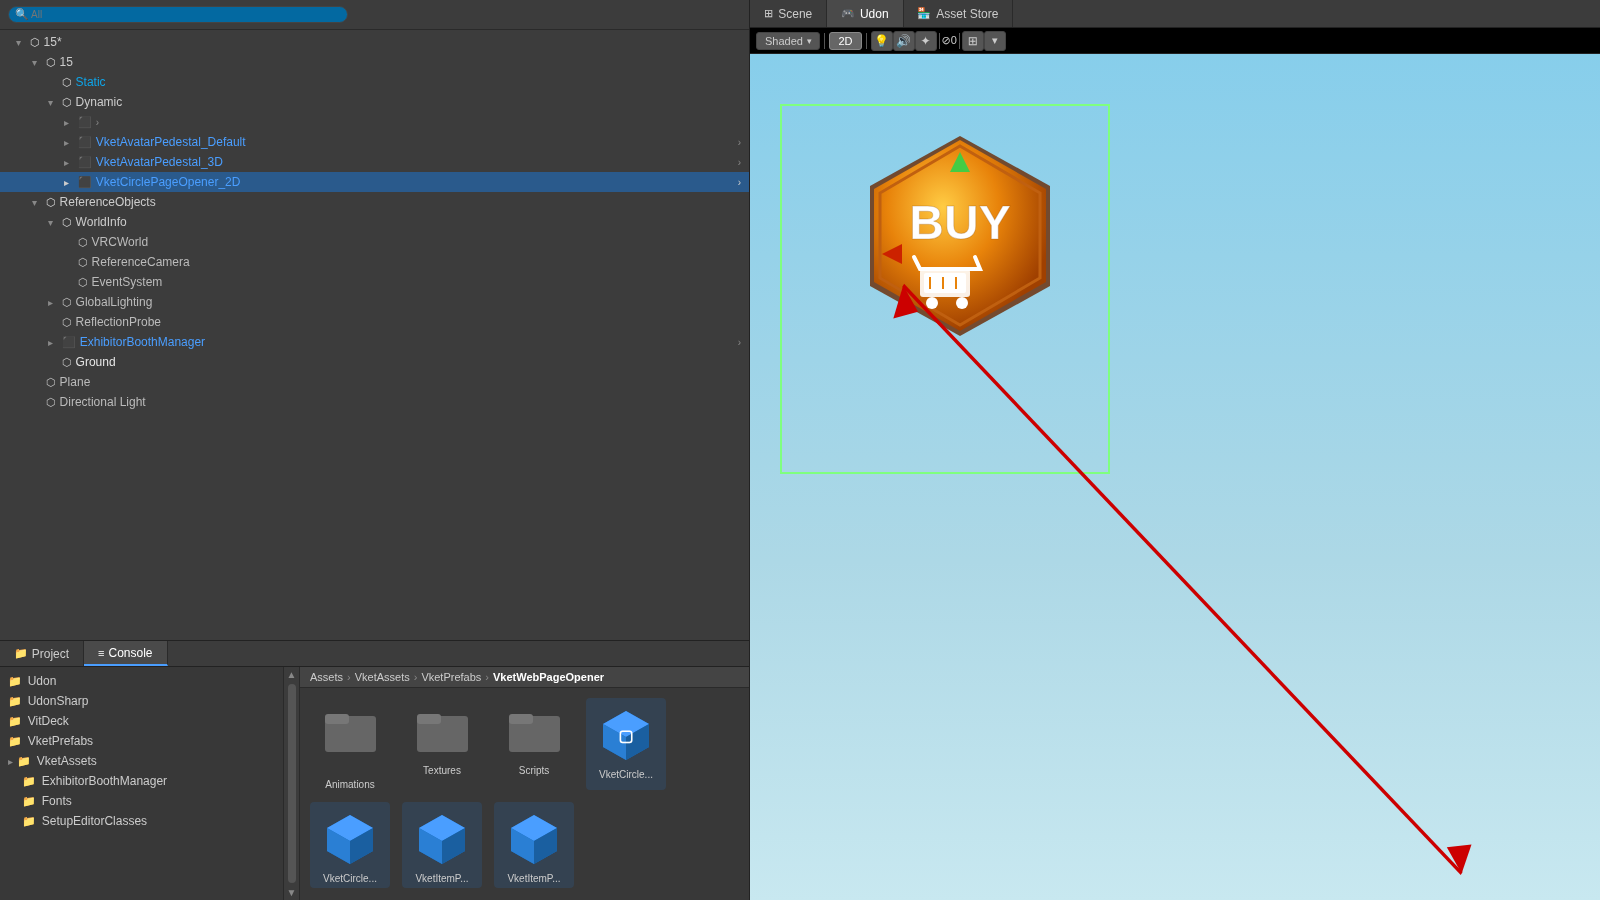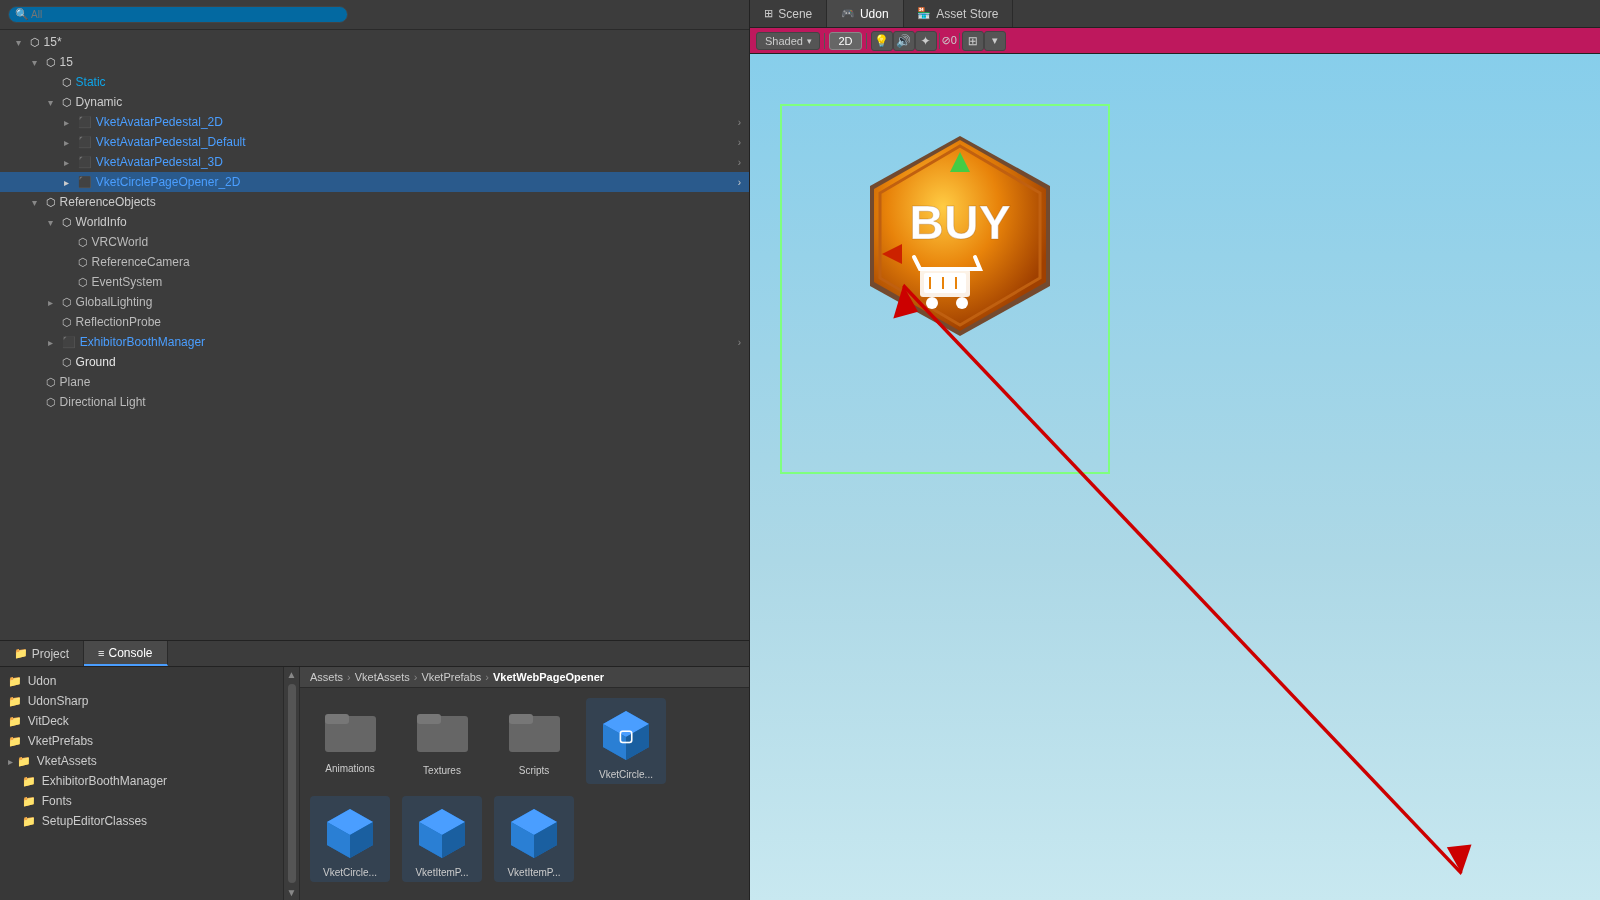--- a/index.html
+++ b/index.html
@@ -62,21 +62,20 @@
             <span style="display:inline-block; width:48px;"></span>
             <span style="display:inline-block; width:14px; font-size:10px; color:#888;">▾</span>
             <span style="margin-right:4px; font-size:11px; color:#ccc;">⬡</span>
             <span style="font-size:12px; color:#ccc;">Dynamic</span>
           </div>
 
           <div style="display:flex; align-items:center; height:20px; padding-right:8px; cursor:pointer;">
             <span style="display:inline-block; width:64px;"></span>
             <span style="display:inline-block; width:14px; font-size:10px; color:#888;">▸</span>
             <span style="margin-right:4px; font-size:11px; color:#4a9eff;">⬛</span>
-            <span style="font-size:12px; color:#4a9eff; flex:1;">VketAvatarPedestal_2D</span>
             <span style="color:#888; font-size:10px;">›</span>
           </div>
 
           <div style="display:flex; align-items:center; height:20px; padding-right:8px; cursor:pointer;">
             <span style="display:inline-block; width:64px;"></span>
             <span style="display:inline-block; width:14px; font-size:10px; color:#888;">▸</span>
             <span style="margin-right:4px; font-size:11px; color:#4a9eff;">⬛</span>
             <span style="font-size:12px; color:#4a9eff; flex:1;">VketAvatarPedestal_Default</span>
             <span style="color:#888; font-size:10px;">›</span>
           </div>
@@ -250,21 +249,21 @@
 
             <div style="display:flex; flex-wrap:wrap; padding:10px; gap:12px; overflow-y:auto; align-content:flex-start;">
 
               <div style="display:flex; flex-direction:column; align-items:center; width:80px; cursor:pointer;">
                 <div style="width:65px; height:65px; display:flex; align-items:center; justify-content:center;">
                   <svg width="55" height="50" viewBox="0 0 55 50">
                     <rect x="2" y="10" width="51" height="36" rx="3" fill="#666"></rect>
                     <rect x="2" y="8" width="24" height="10" rx="3" fill="#777"></rect>
                   </svg>
                 </div>
-                <span style="font-size:10px; color:#ccc; text-align:right; margin-top:0;">Animations</span>
+                <span style="font-size:10px; color:#ccc; text-align:right; margin-top:16px;">Animations</span>
               </div>
 
               <div style="display:flex; flex-direction:column; align-items:center; width:80px; cursor:pointer;">
                 <div style="width:65px; height:65px; display:flex; align-items:center; justify-content:center;">
                   <svg width="55" height="50" viewBox="0 0 55 50">
                     <rect x="2" y="10" width="51" height="36" rx="3" fill="#666"></rect>
                     <rect x="2" y="8" width="24" height="10" rx="3" fill="#777"></rect>
                   </svg>
                 </div>
                 <span style="font-size:10px; color:#ccc; text-align:center; margin-top:2px;">Textures</span>
@@ -346,21 +345,21 @@
         <div style="padding:0 14px; font-size:12px; color:#fff; cursor:pointer; display:flex; align-items:center; gap:5px; background:#4a4a4a; border-right:1px solid #2a2a2a;">
           <span style="font-size:11px;">🎮</span>
           <span>Udon</span>
         </div>
         <div style="padding:0 14px; font-size:12px; color:#ccc; cursor:pointer; display:flex; align-items:center; gap:5px; border-right:1px solid #2a2a2a;">
           <span style="font-size:11px;">🏪</span>
           <span>Asset Store</span>
         </div>
       </div>
 
-      <div style="display:flex; background:#be185d; border-bottom:1px solid #222; height:26px; align-items:center; padding:0 6px; gap:0;">
+      <div style="display:flex; background:#000000; border-bottom:1px solid #222; height:26px; align-items:center; padding:0 6px; gap:0;">
         <div style="background:#555; border:1px solid #444; border-radius:3px; color:#ccc; font-size:11px; padding:2px 8px; display:flex; align-items:center; gap:4px; cursor:pointer;">
           <span>Shaded</span>
           <span style="font-size:9px;">▾</span>
         </div>
         <div style="width:1px; height:16px; background:#555; margin:0 4px;"></div>
         <div style="background:#666; border:1px solid #888; border-radius:3px; font-size:11px; padding:2px 8px; color:#fff; cursor:pointer;">
           <span>2D</span>
         </div>
         <div style="width:1px; height:16px; background:#555; margin:0 4px;"></div>
         <div style="width:22px; height:20px; background:#555; border:1px solid #444; border-radius:3px; display:flex; align-items:center; justify-content:center; cursor:pointer; font-size:12px; color:#ccc;">💡</div>

